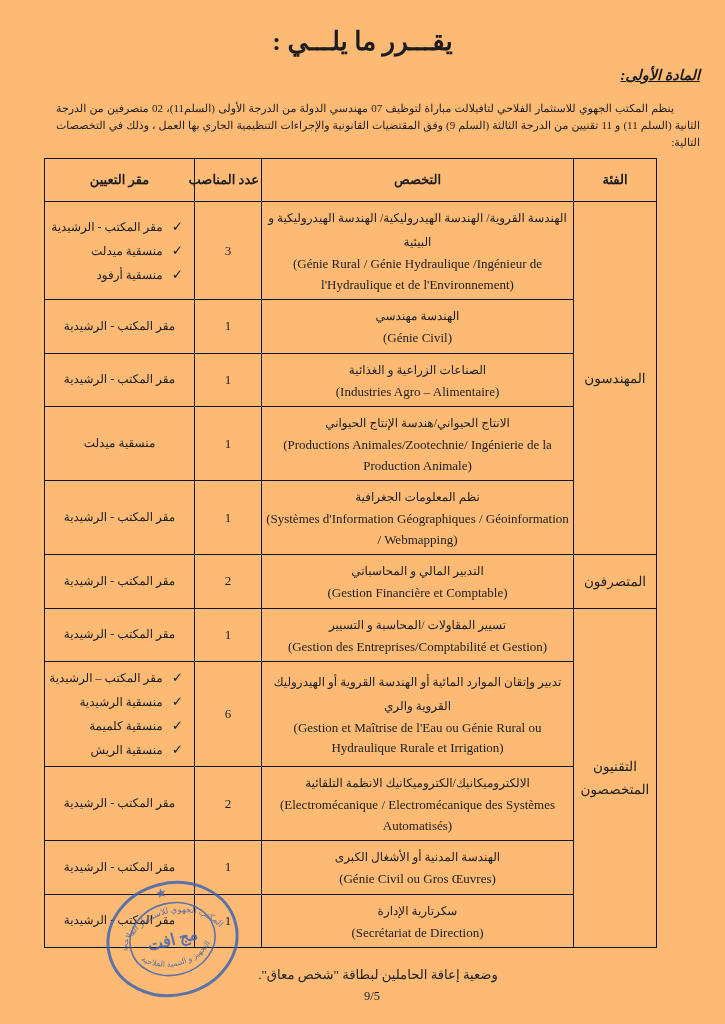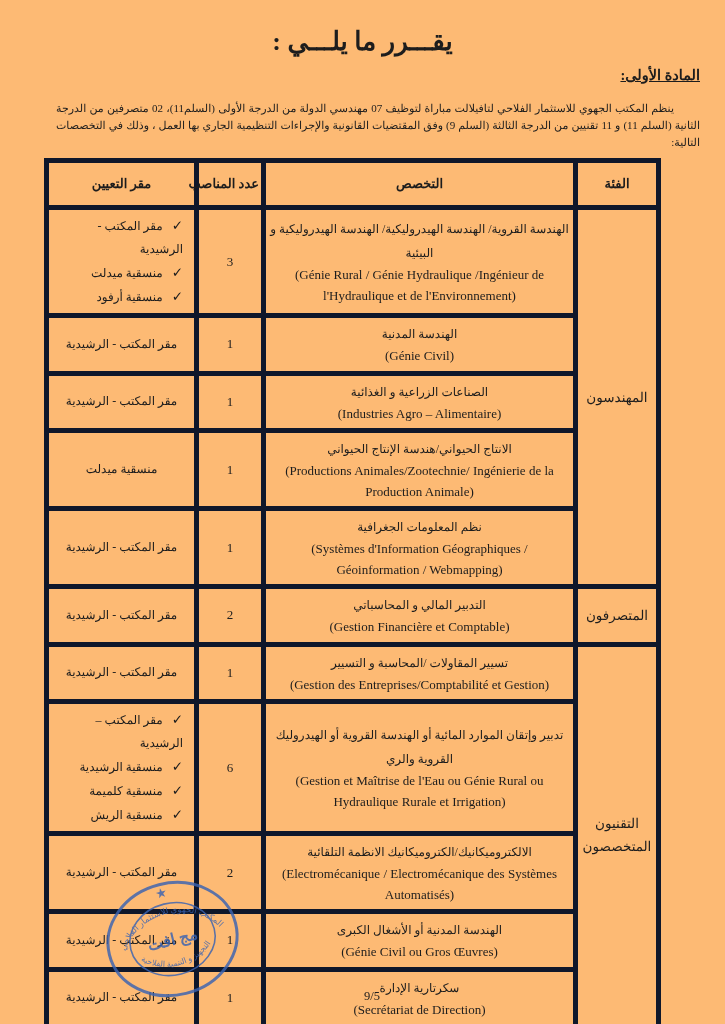--- a/index.html
+++ b/index.html
@@ -7,31 +7,31 @@
     position:relative; width:725px; height:1024px; overflow:hidden;
     background:#fdba74; color:#1d1d1d;
     font-family:"Liberation Serif","DejaVu Serif",serif;
   }
   .doc-title {
     margin:0; padding-top:26px; text-align:center; direction:rtl;
     font-size:26px; font-weight:bold; letter-spacing:1px;
   }
   .article-heading {
     direction:rtl; text-align:right; margin:10px 25px 0 0;
-    font-size:14.5px; font-weight:bold; text-decoration:underline;
+    font-size:14.5px; font-weight:bold; text-decoration:underline;font-style:italic;
   }
   .intro {
     direction:rtl; margin:16px 25px 0 56px;
     font-size:11px; line-height:17px; text-align:justify; text-indent:26px;
   }
   table.vacancies {
     direction:rtl; border-collapse:collapse; table-layout:fixed;
     width:612px; margin:7px 0 0 44px;
   }
-  table.vacancies th, table.vacancies td { border:5px solid #0f172a; }
+  table.vacancies th, table.vacancies td { border:1px solid #0f172a; }
   table.vacancies th { font-size:13px; font-weight:bold; padding:13px 2px; text-align:center; }
   .th-count { font-size:12px; white-space:nowrap; }
   .spec-cell { padding:4px 4px; text-align:center; vertical-align:middle; }
   .spec-ar { font-size:12px; line-height:24px; direction:rtl; }
   .spec-fr { font-size:13px; line-height:20.5px; direction:ltr; }
   .count-cell { text-align:center; vertical-align:middle; font-size:13px; }
   .loc-cell { padding:4px 3px; vertical-align:middle; font-size:12px; direction:rtl; }
   .loc-line { line-height:23px; text-align:center; }
   .loc-line.checked { text-align:right; padding-right:8px; }
   .checkmark { font-weight:bold; font-size:13.5px; margin-left:6px; font-family:"DejaVu Sans",sans-serif; }
@@ -77,21 +77,21 @@
           </td>
           <td class="count-cell">3</td>
           <td class="loc-cell">
             <div class="loc-line checked"><span class="checkmark">✓</span> مقر المكتب - الرشيدية</div>
             <div class="loc-line checked"><span class="checkmark">✓</span> منسقية ميدلت</div>
             <div class="loc-line checked"><span class="checkmark">✓</span> منسقية أرفود</div>
           </td>
         </tr>
         <tr>
           <td class="spec-cell">
-            <div class="spec-ar">الهندسة المدنية</div>
+            <div class="spec-ar">الهندسة مهندسي</div>
             <div class="spec-fr">(Génie Civil)</div>
           </td>
           <td class="count-cell">1</td>
           <td class="loc-cell">
             <div class="loc-line">مقر المكتب - الرشيدية</div>
           </td>
         </tr>
         <tr>
           <td class="spec-cell">
             <div class="spec-ar">الصناعات الزراعية و الغذائية</div>

